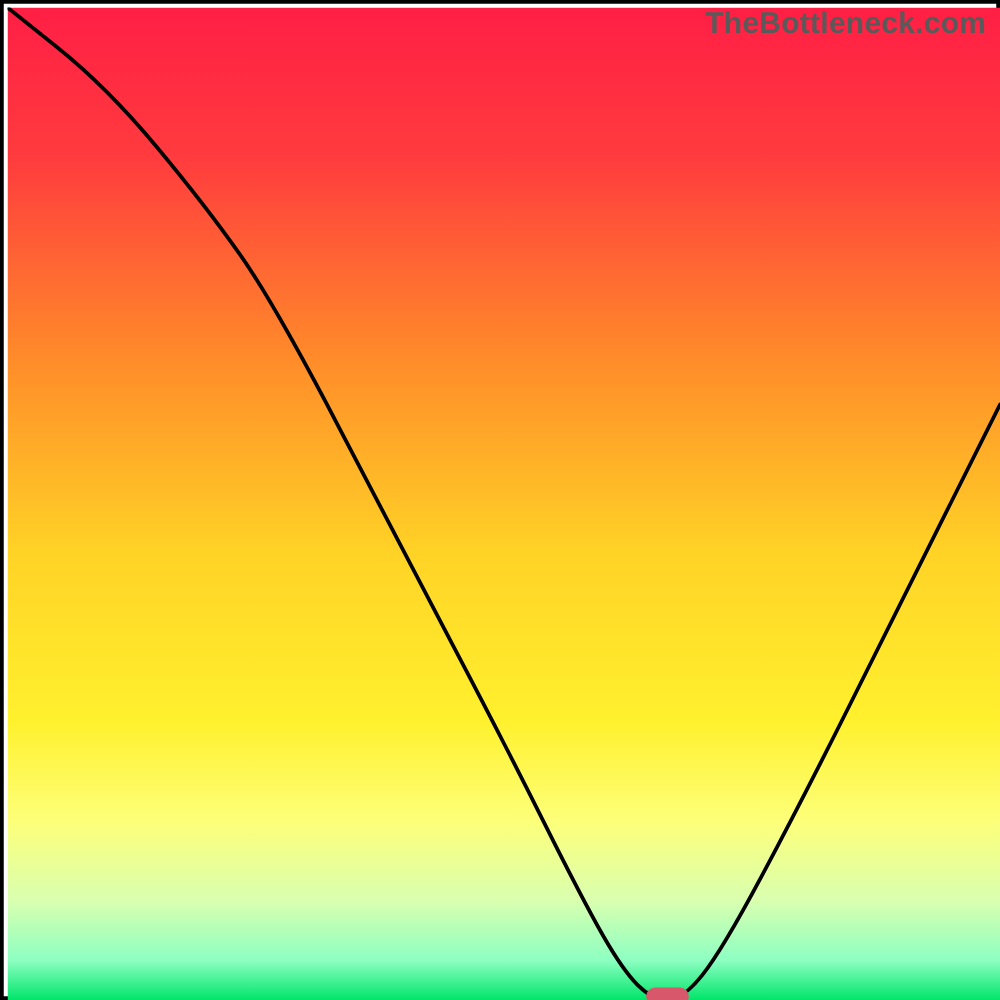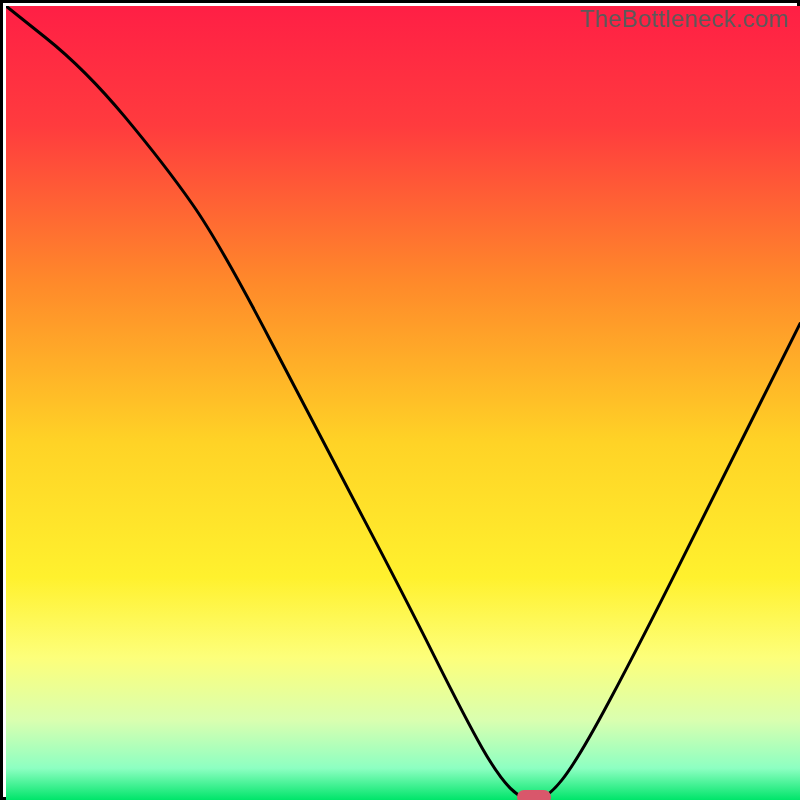--- a/index.html
+++ b/index.html
@@ -18,21 +18,21 @@
     width: 800px;
     height: 800px;
     box-sizing: border-box;
     border: 3px solid #000;
   }
   .watermark {
     position: absolute;
     top: 2px;
     right: 8px;
     font-size: 24px;
-    font-weight: 400;
+    font-weight: 700;
     color: #5a5a5a;
     letter-spacing: 0.2px;
     z-index: 10;
   }
   svg {
     position: absolute;
     left: 3px;
     top: 3px;
   }
 </style>

